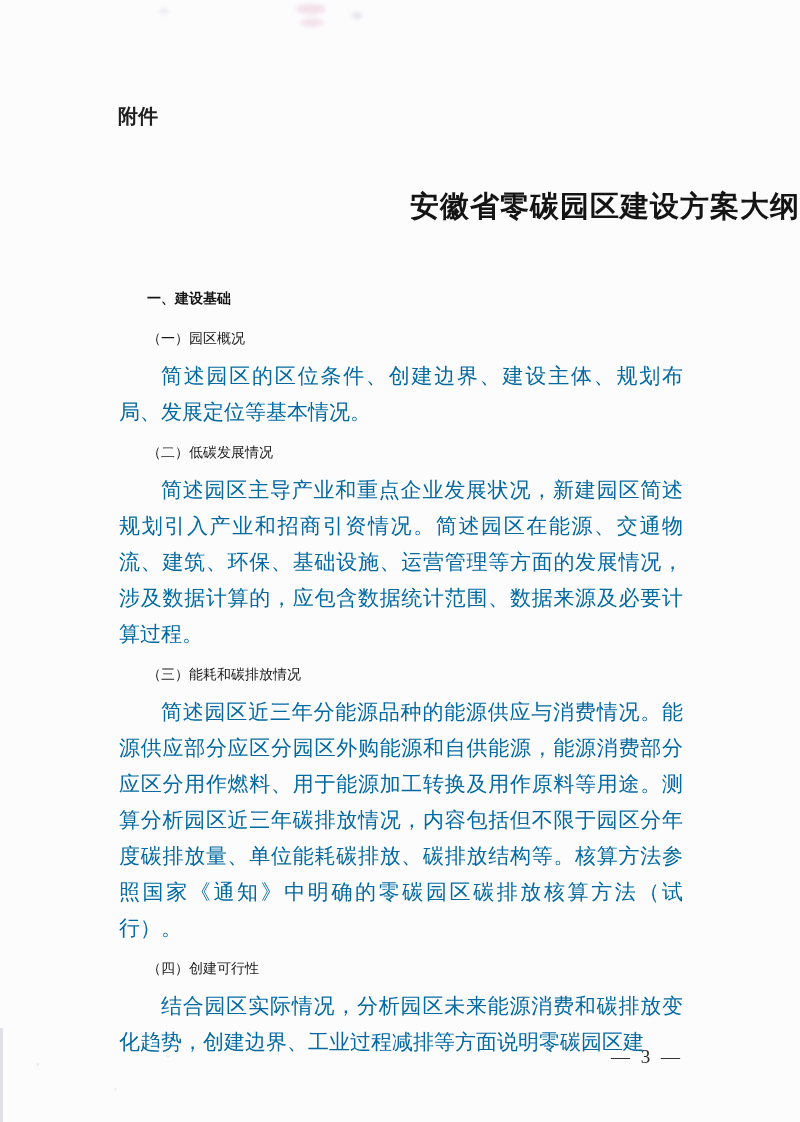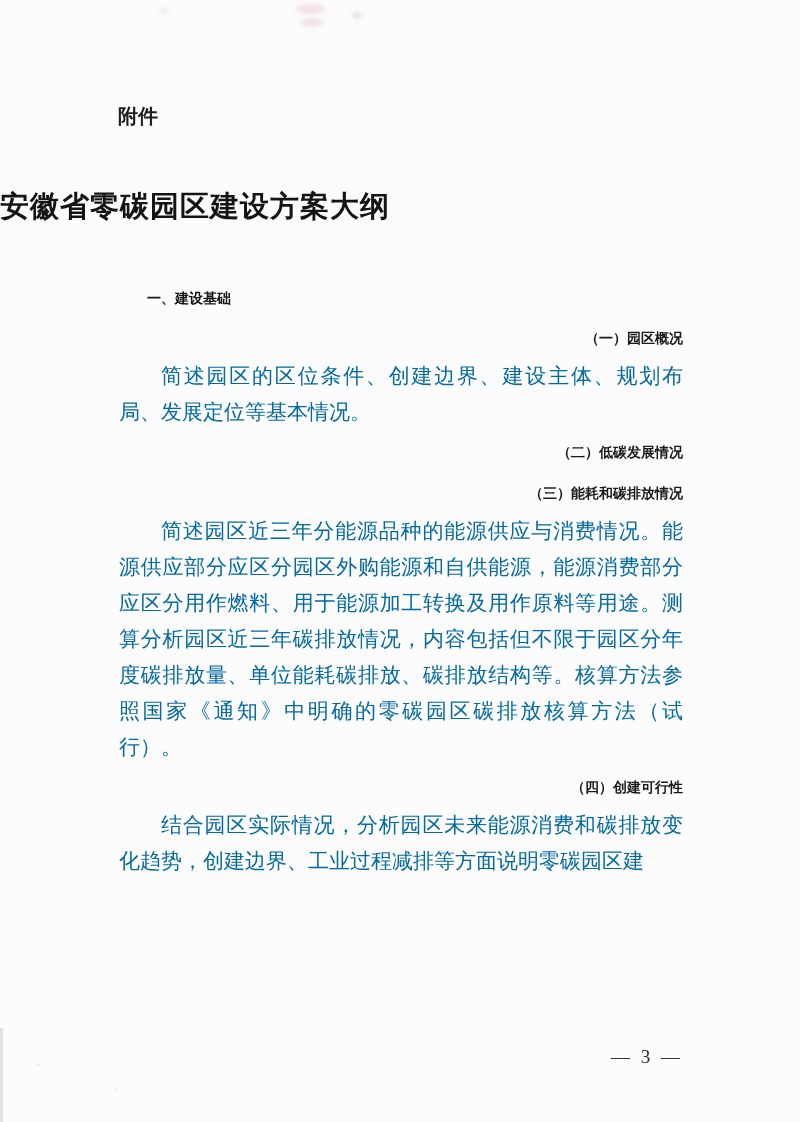--- a/index.html
+++ b/index.html
@@ -27,37 +27,37 @@
       radial-gradient(circle at 80% 20%, rgba(190,190,200,.18) 1px, transparent 2px);
   }
 
   .attachment {
     position: absolute; left: 118px; top: 104px;
     font-family: "Liberation Sans", "DejaVu Sans", sans-serif;
     font-size: 20px; font-weight: 600; line-height: 1.2; color: #202020;
   }
   .title {
     position: absolute; left: 0; top: 187px; width: 800px;
-    text-align: left;
+    text-align: right;
     font-size: 29px; font-weight: bold; letter-spacing: 1px; color: #141414;
   }
   .doc-body {
     position: absolute; left: 119px; top: 280px; width: 564px;
     font-size: 21px; line-height: 36px;
     text-align: justify;
   }
   .doc-body h2, .doc-body h3 { font-size: 14px; line-height: 36px; }
   .h-black {
     font-family: "Liberation Sans", "DejaVu Sans", sans-serif;
     font-weight: bold; color: #161616;
     text-indent: 2em; text-align: left;
   }
   .h-kai {
-    font-weight: bold; color: #1a1a1a;
-    text-indent: 2em; text-align: right;
+    font-weight: normal; color: #1a1a1a;
+    text-indent: 2em; text-align: left;
     margin-top: 5px; margin-bottom: 1px;
   }
   .para { text-indent: 2em; color: #0369a1; }
 
   .pageno {
     position: absolute; right: 117px; top: 1046px;
     font-size: 19px; letter-spacing: 3px; color: #2a2a2a;
   }
 </style>
 </head>
@@ -74,20 +74,21 @@
 
   <div class="attachment">附件</div>
 
   <h1 class="title">安徽省零碳园区建设方案大纲</h1>
 
   <div class="doc-body">
     <h2 class="h-black">一、建设基础</h2>
     <h3 class="h-kai">（一）园区概况</h3>
     <p class="para">简述园区的区位条件、创建边界、建设主体、规划布局、发展定位等基本情况。</p>
     <h3 class="h-kai">（二）低碳发展情况</h3>
+    <p class="para">简述园区主导产业和重点企业发展状况，新建园区简述规划引入产业和招商引资情况。简述园区在能源、交通物流、建筑、环保、基础设施、运营管理等方面的发展情况，涉及数据计算的，应包含数据统计范围、数据来源及必要计算过程。</p>
     <h3 class="h-kai">（三）能耗和碳排放情况</h3>
     <p class="para">简述园区近三年分能源品种的能源供应与消费情况。能源供应部分应区分园区外购能源和自供能源，能源消费部分应区分用作燃料、用于能源加工转换及用作原料等用途。测算分析园区近三年碳排放情况，内容包括但不限于园区分年度碳排放量、单位能耗碳排放、碳排放结构等。核算方法参照国家《通知》中明确的零碳园区碳排放核算方法（试行）。</p>
     <h3 class="h-kai">（四）创建可行性</h3>
     <p class="para">结合园区实际情况，分析园区未来能源消费和碳排放变化趋势，创建边界、工业过程减排等方面说明零碳园区建</p>
   </div>
 
   <div class="pageno">— 3 —</div>
 
 </div>
 

